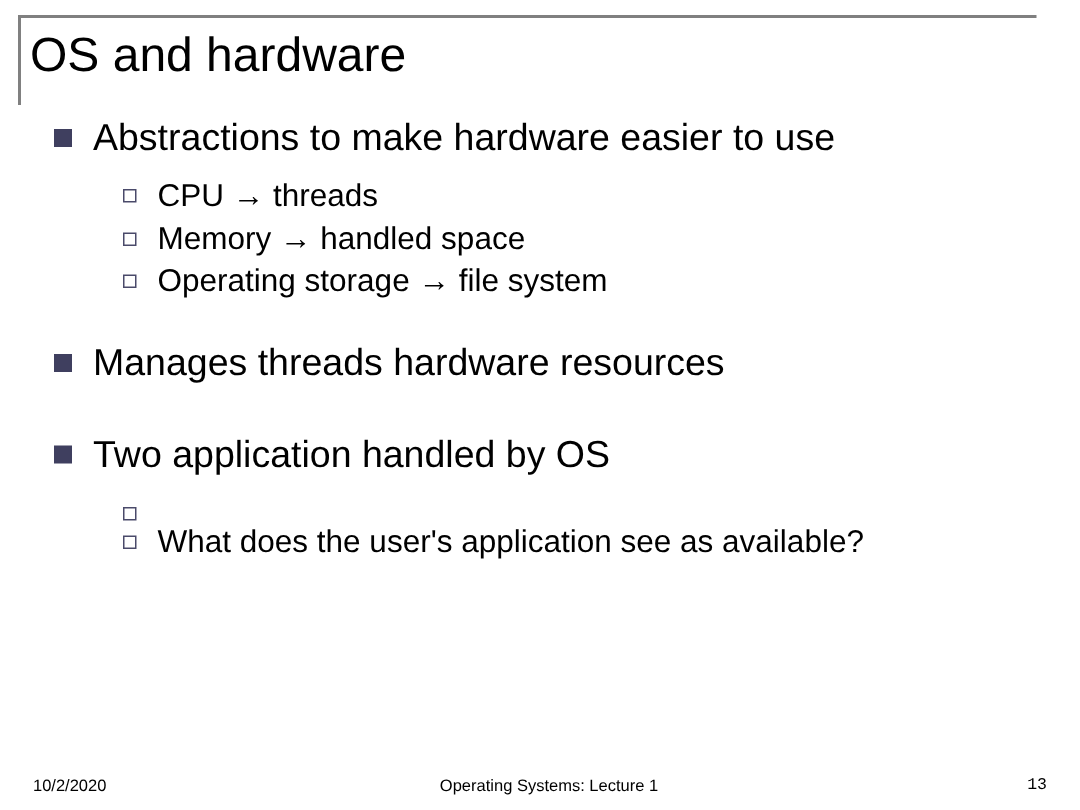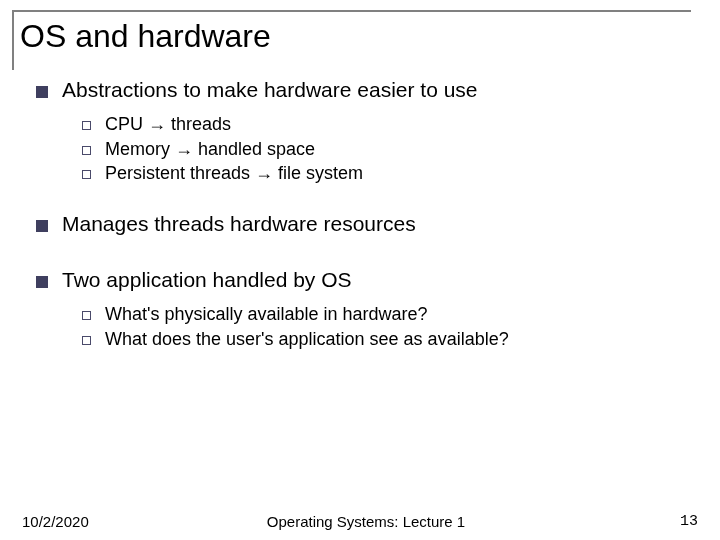--- a/index.html
+++ b/index.html
@@ -47,51 +47,51 @@
   }
   .l1 .bullet {
     width: 12px;
     height: 12px;
     background: #3f3f5f;
     flex: 0 0 12px;
     margin-top: 9px;
     margin-right: 14px;
   }
   .l1 .txt {
-    font-size: 21px;
+    font-size: 25px;
     line-height: 1.25;
   }
   .sub {
     padding-left: 46px;
     margin-bottom: 26px;
   }
   .l2 {
     display: flex;
     align-items: flex-start;
     margin-bottom: 2px;
   }
   .l2 .bullet {
     width: 9px;
     height: 9px;
     border: 1px solid #4a4a6a;
     flex: 0 0 9px;
     margin-top: 8px;
     margin-right: 14px;
   }
   .l2 .txt {
-    font-size: 18px;
+    font-size: 21px;
     line-height: 1.25;
   }
   .footer {
     position: absolute;
     left: 0;
     right: 0;
     bottom: 10px;
     height: 18px;
-    font-size: 15px;
+    font-size: 11px;
     color: #000;
   }
   .footer .date {
     position: absolute;
     left: 22px;
     bottom: 0;
   }
   .footer .center {
     position: absolute;
     left: 12px;
@@ -126,37 +126,36 @@
       <div class="l2">
         <div class="bullet"></div>
         <div class="txt"><span>CPU → threads</span></div>
       </div>
       <div class="l2">
         <div class="bullet"></div>
         <div class="txt"><span>Memory → handled space</span></div>
       </div>
       <div class="l2">
         <div class="bullet"></div>
-        <div class="txt"><span>Persistent threads → file system</span></div>
+        <div class="txt"><span>Operating storage → file system</span></div>
       </div>
     </div>
 
     <div class="l1" style="margin-bottom:30px;">
       <div class="bullet"></div>
       <div class="txt">Manages threads hardware resources</div>
     </div>
 
     <div class="l1">
       <div class="bullet"></div>
       <div class="txt">Two application handled by OS</div>
     </div>
     <div class="sub" style="margin-bottom:0;">
       <div class="l2">
         <div class="bullet"></div>
-        <div class="txt">What's physically available in hardware?</div>
       </div>
       <div class="l2">
         <div class="bullet"></div>
         <div class="txt">What does the user's application see as available?</div>
       </div>
     </div>
 
   </div>
 
   <div class="footer">

